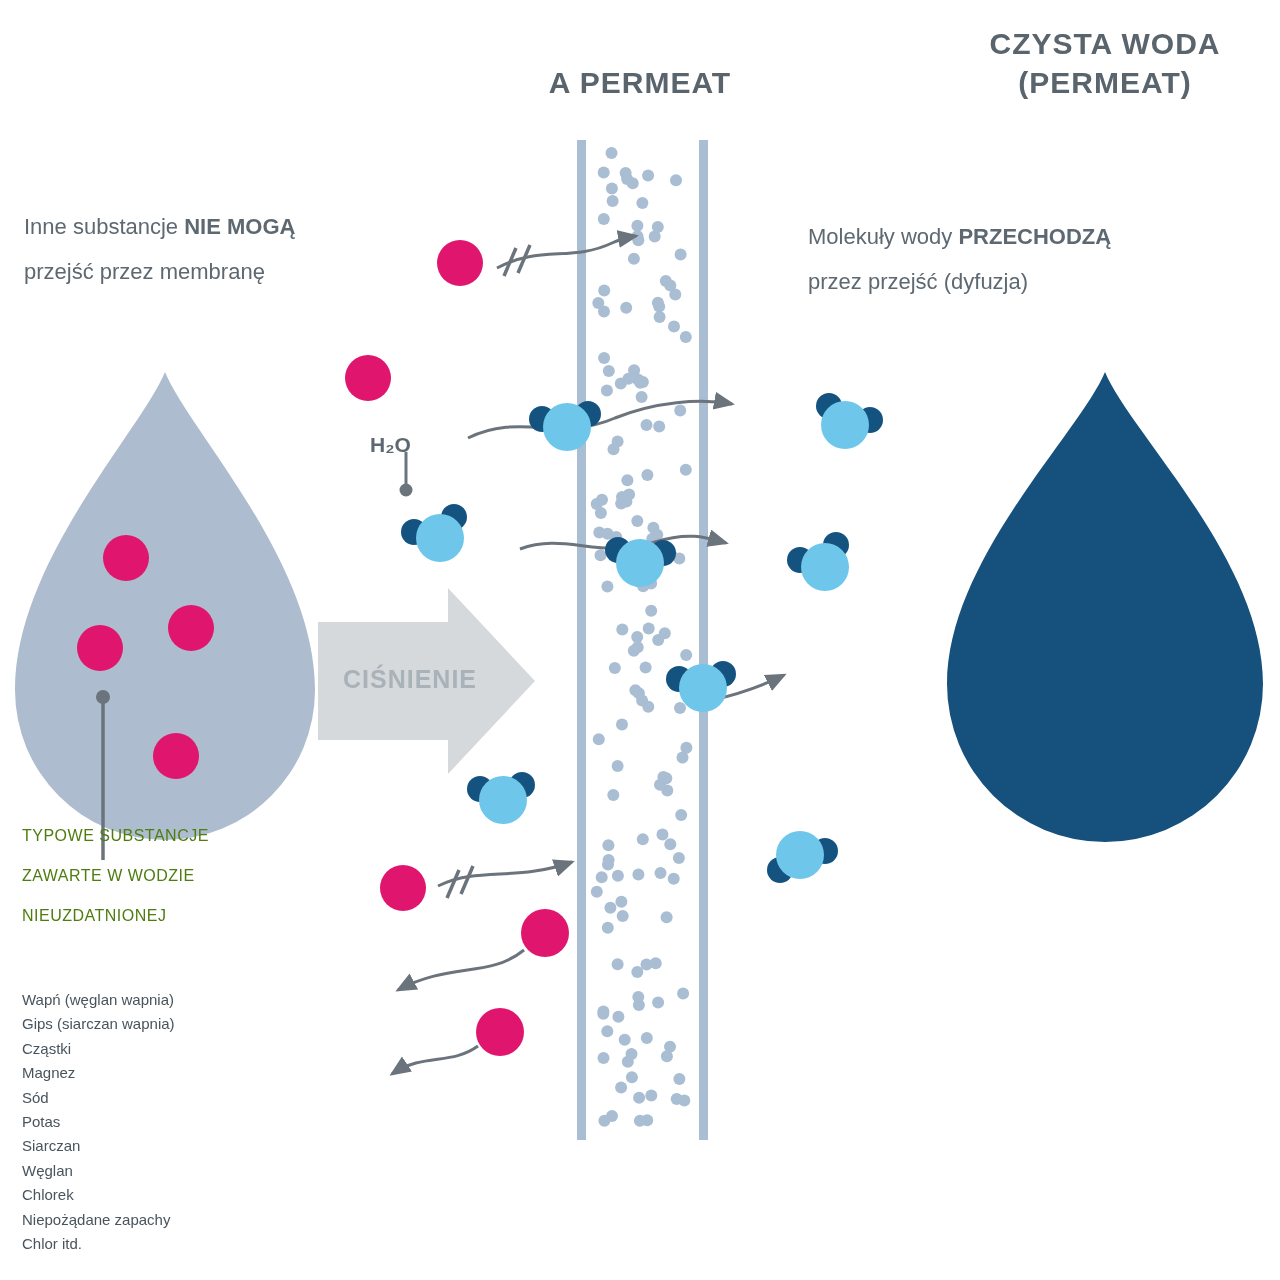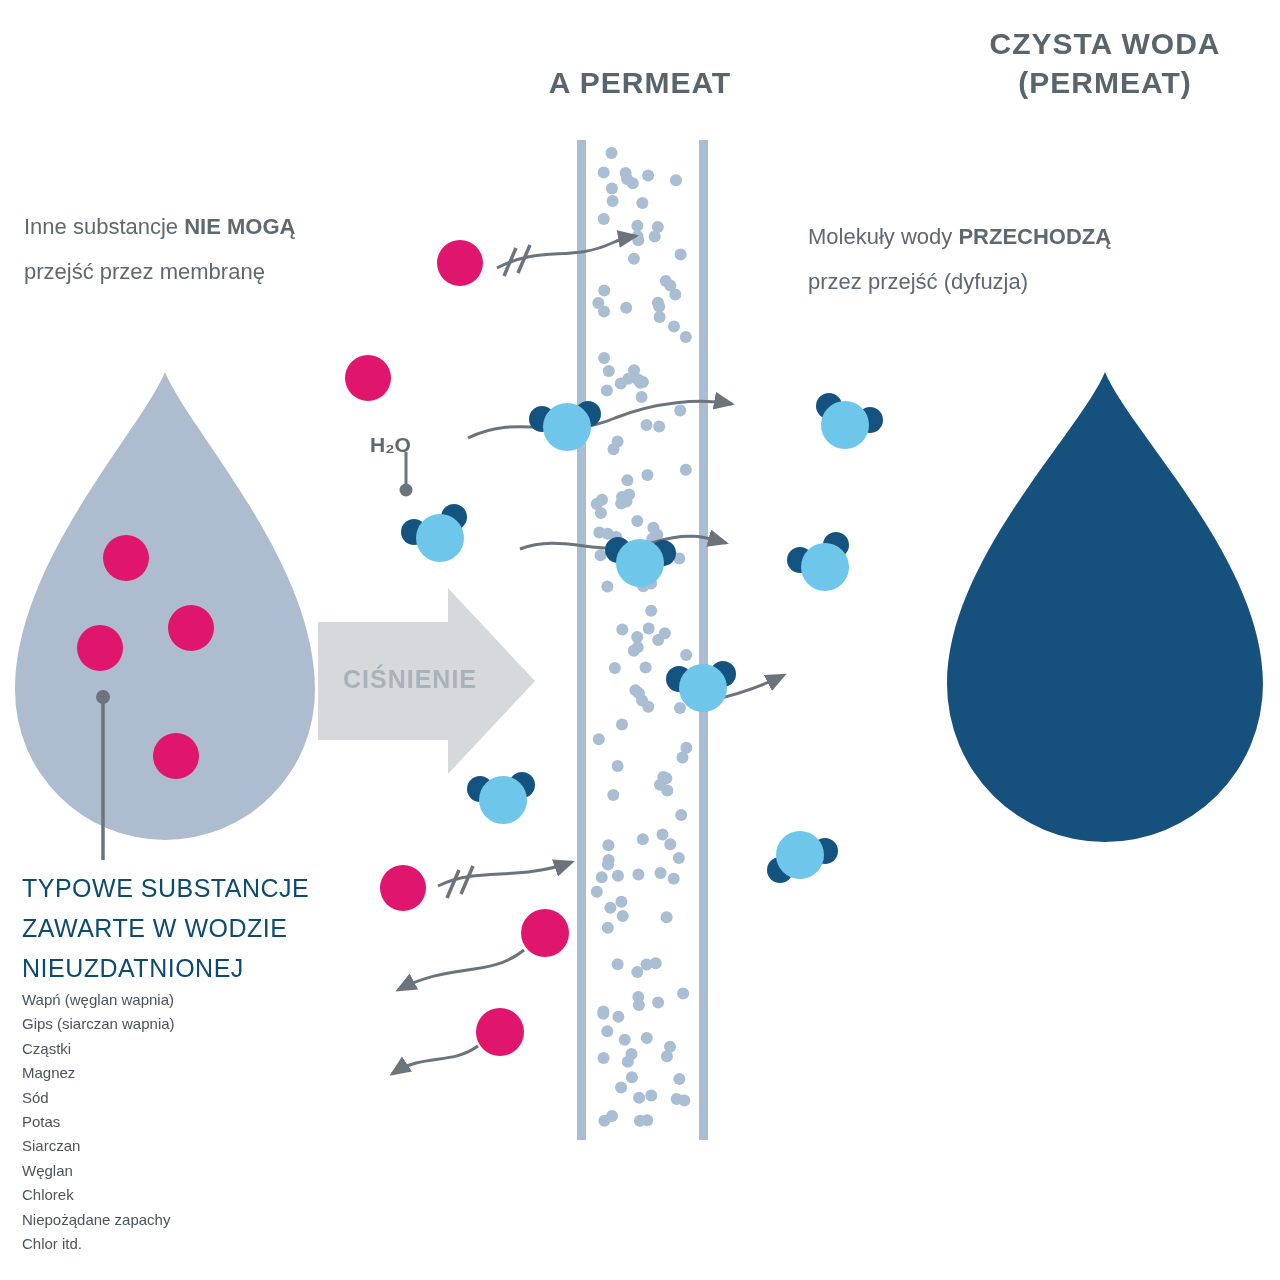--- a/index.html
+++ b/index.html
@@ -6,21 +6,21 @@
   #stage{position:relative;width:1280px;height:1280px;background:#fff;overflow:hidden;
          font-family:"Liberation Sans", sans-serif;}
   #art{position:absolute;left:0;top:0;}
   .hdr{position:absolute;font-weight:bold;font-size:30px;letter-spacing:1px;color:#59646d;line-height:39px;}
   .hdr.center{text-align:center;}
   .note{position:absolute;font-size:22px;color:#5d6871;line-height:45px;}
   .note b{font-weight:bold;color:#5d6871;}
   .pressure-label{position:absolute;left:330px;top:665px;width:160px;text-align:center;
                   font-weight:bold;font-size:25px;letter-spacing:1px;color:#a9b2b8;}
   .h2o-label{position:absolute;left:370px;top:423px;font-weight:bold;font-size:21px;color:#5d6871;margin-top:10px;}
-  .subst-heading{position:absolute;left:22px;top:868px;font-size:25px;color:#0c4a6e;
+  .subst-heading{position:absolute;left:22px;top:816px;font-size:16px;color:#4d7c0f;
                  letter-spacing:0.5px;line-height:40px;}
   .subst-list{position:absolute;left:22px;top:988px;font-size:15px;color:#49545c;line-height:24.4px;}
   .subst-list div{white-space:nowrap;}
 </style>
 </head>
 <body>
 
 <div id="stage">
 
   <svg id="art" width="1280" height="1280" viewBox="0 0 1280 1280">

